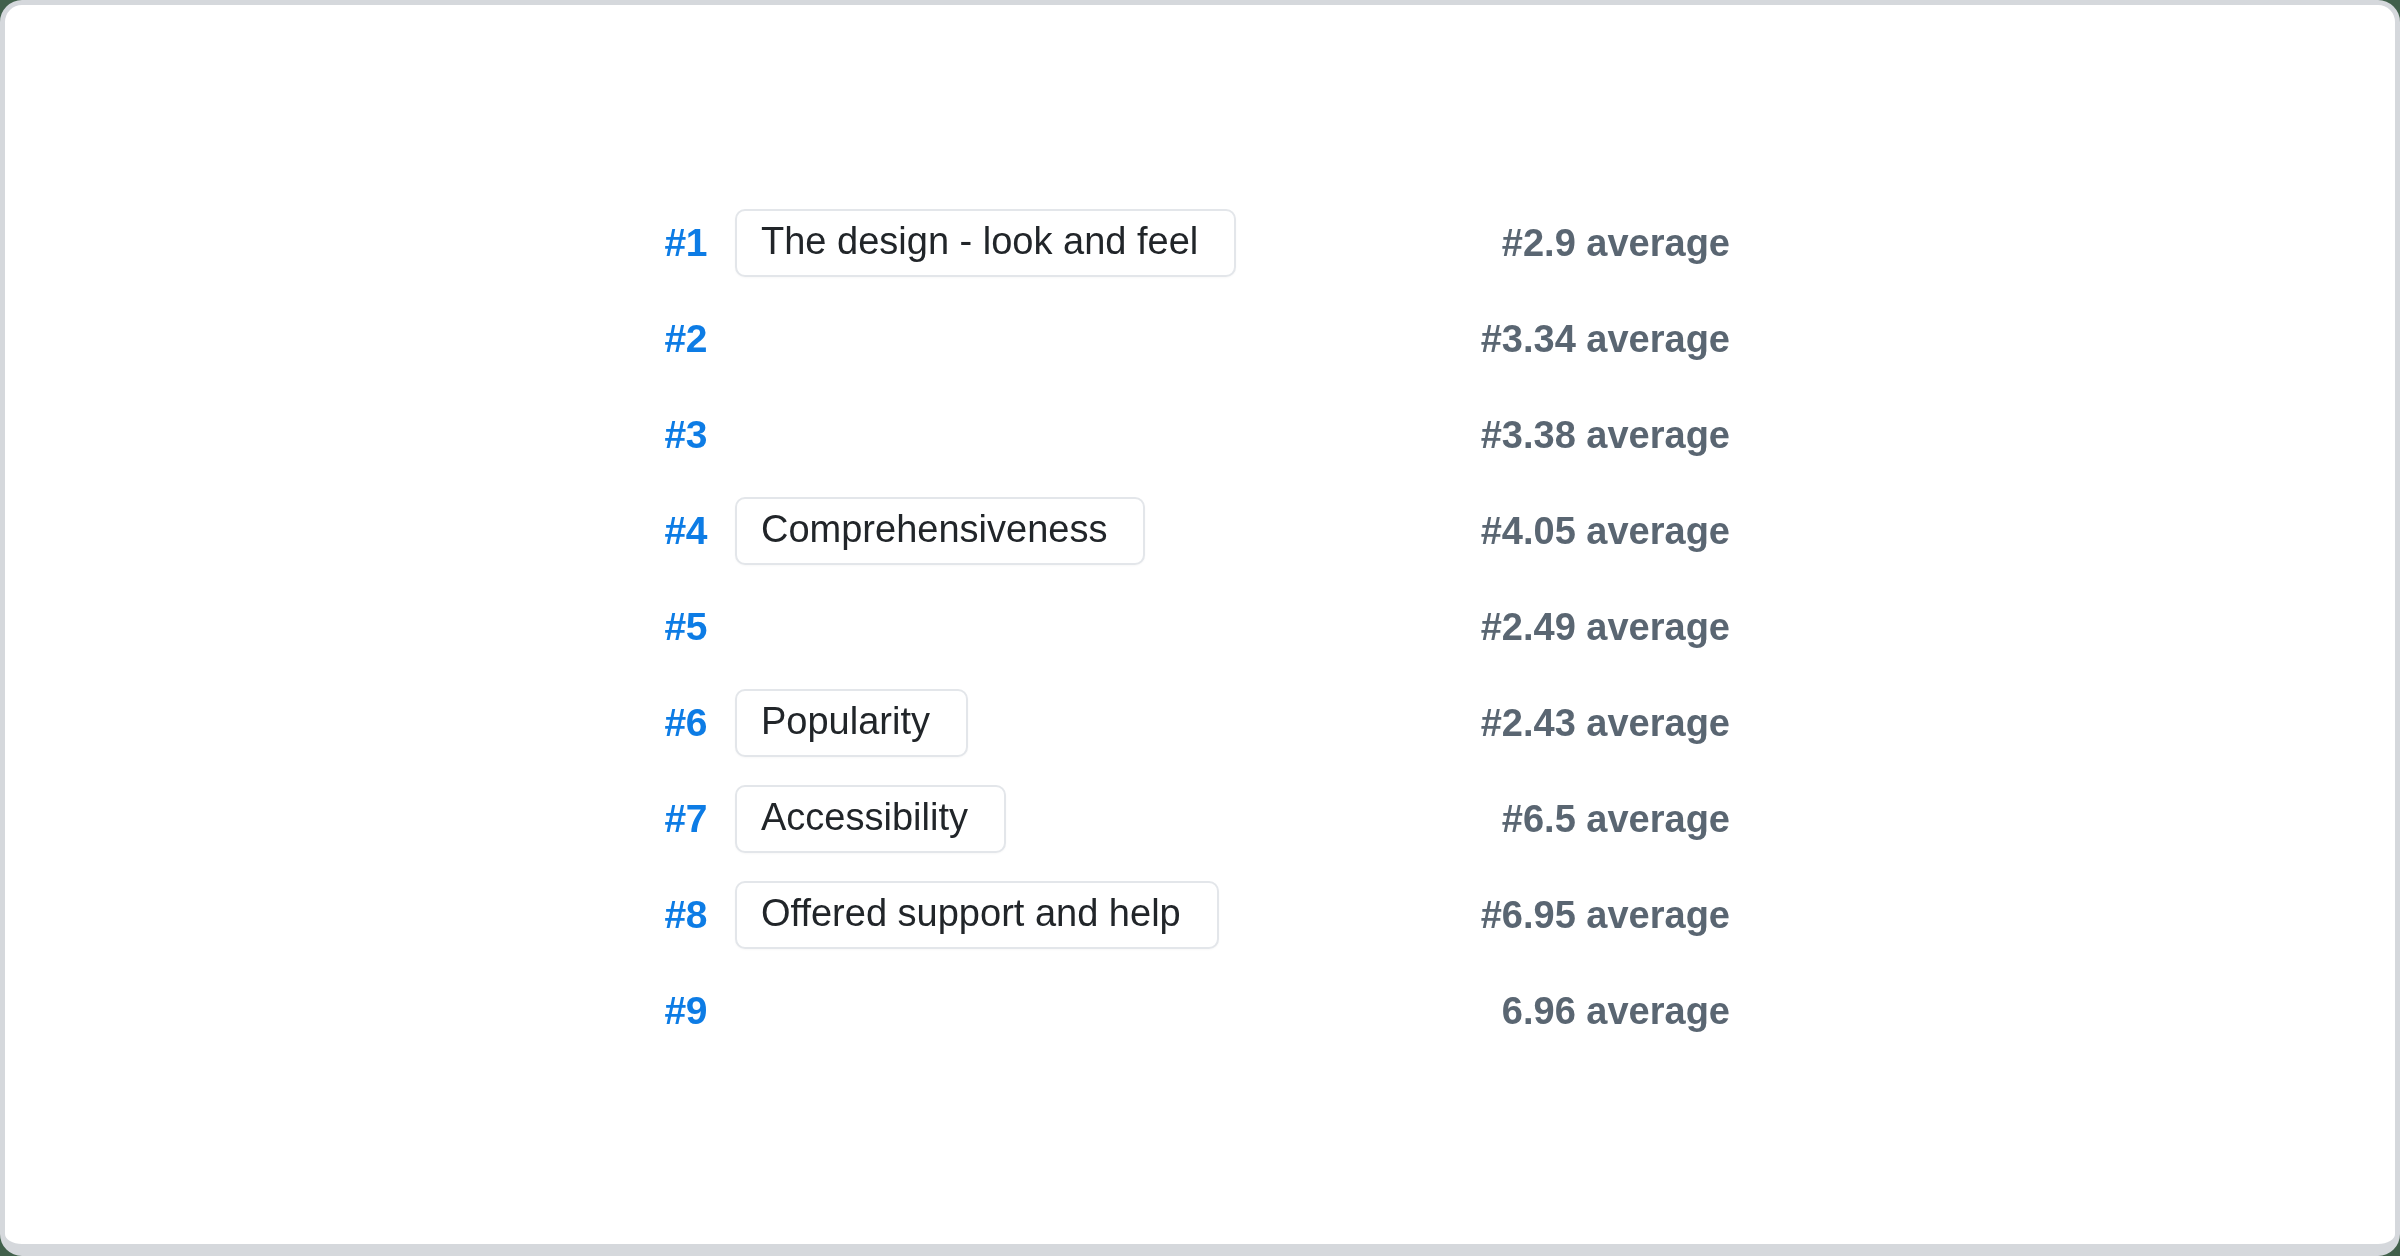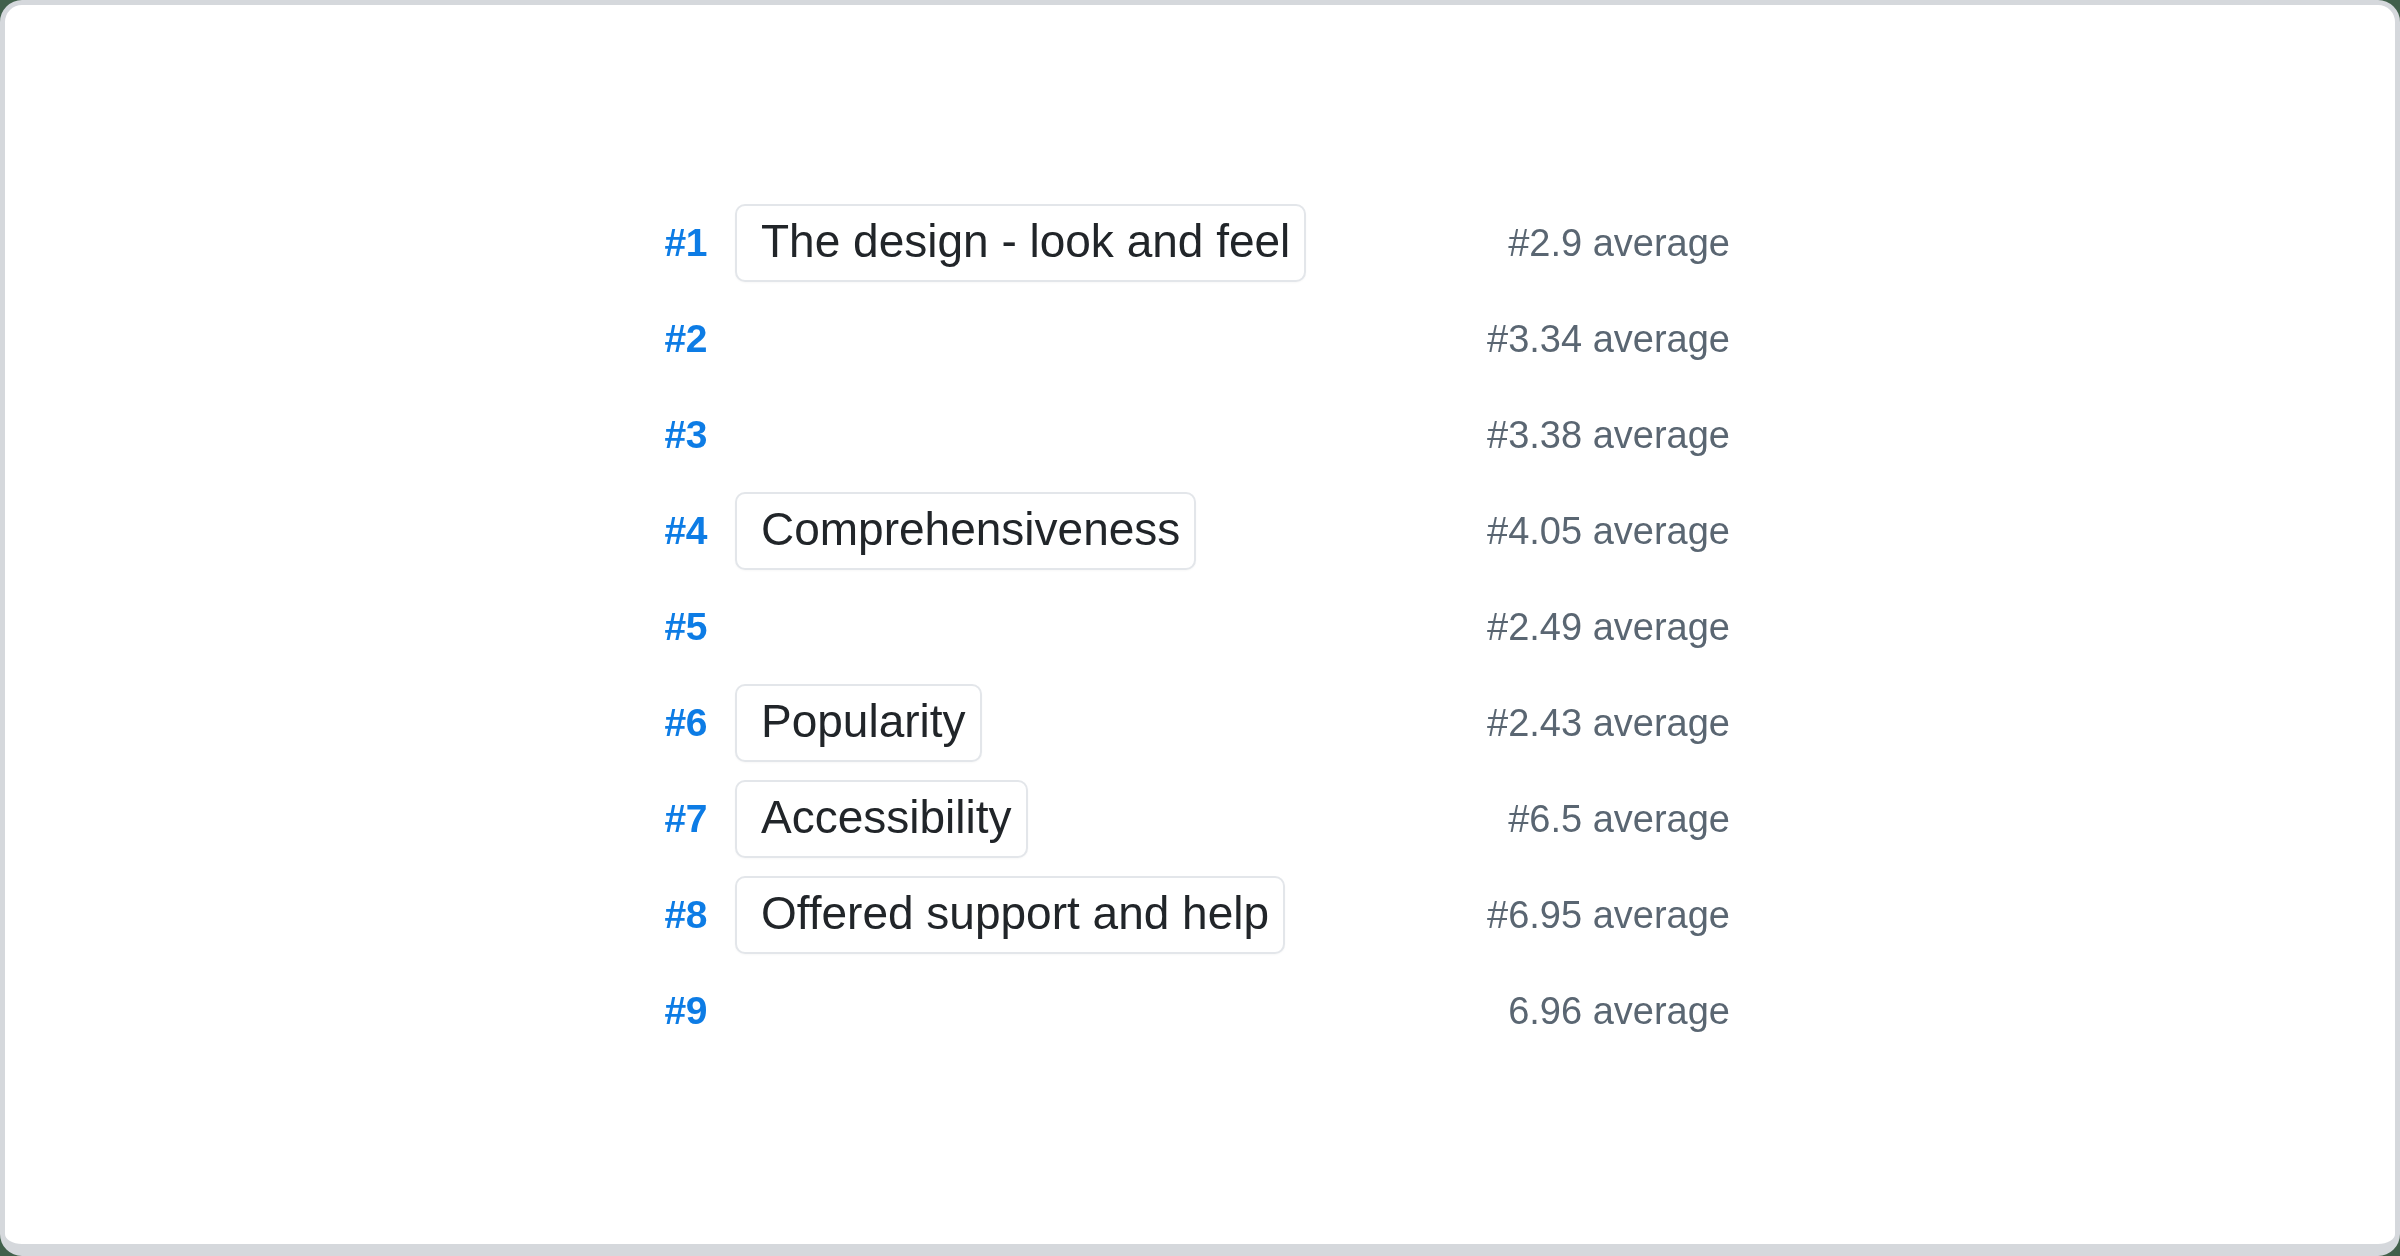--- a/index.html
+++ b/index.html
@@ -36,32 +36,33 @@
     font-size: 39px;
     font-weight: 700;
     color: #0d7ce5;
     letter-spacing: -0.5px;
   }
   .label-chip {
     margin-left: 28px;
     background: #ffffff;
     border: 2px solid #e3e6ea;
     border-radius: 10px;
-    padding: 8px 14px 10px 24px;
-    font-size: 46px;
+    padding: 8px 36px 10px 24px;
+    font-size: 38px;
     line-height: 1.2;
     color: #212529;
     white-space: nowrap;
     box-shadow: 0 1px 2px rgba(0,0,0,0.03);
   }
   .average {
     margin-left: auto;
     font-size: 38px;
     color: #5a6672;
     white-space: nowrap;
+    font-weight: bold;
   }
 </style>
 </head>
 <body>
 
 <div class="card">
   <div class="ranking-list">
 
     <div class="ranking-row">
       <div class="rank">#1</div>

